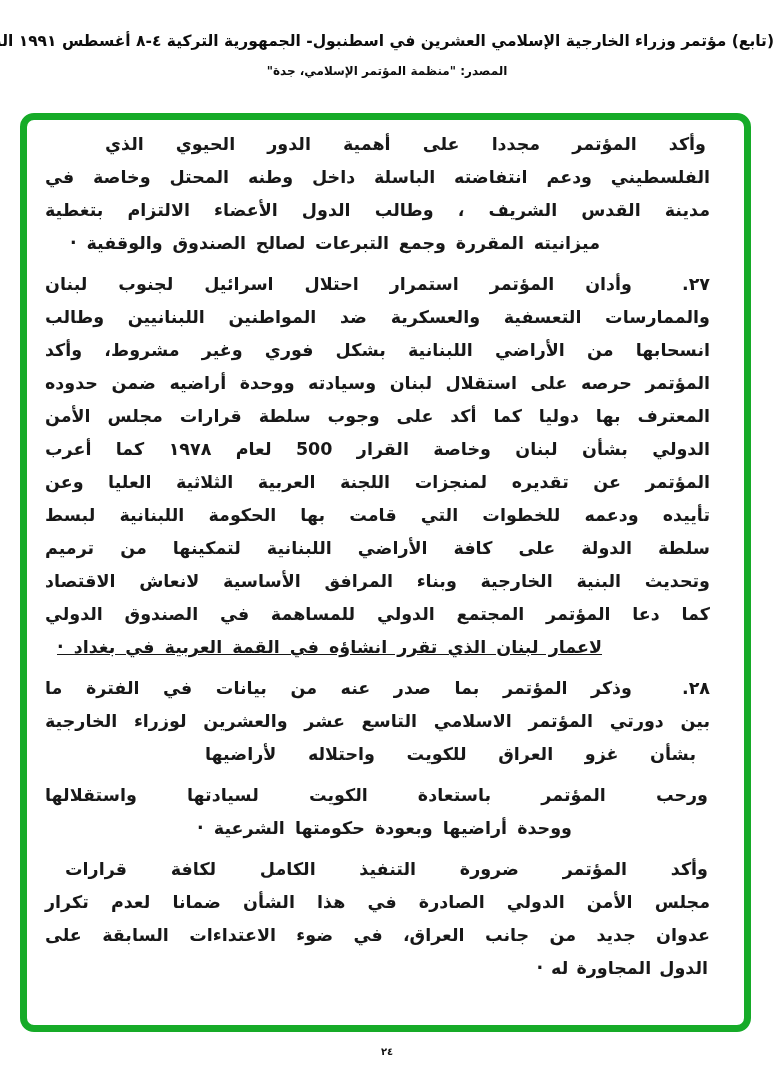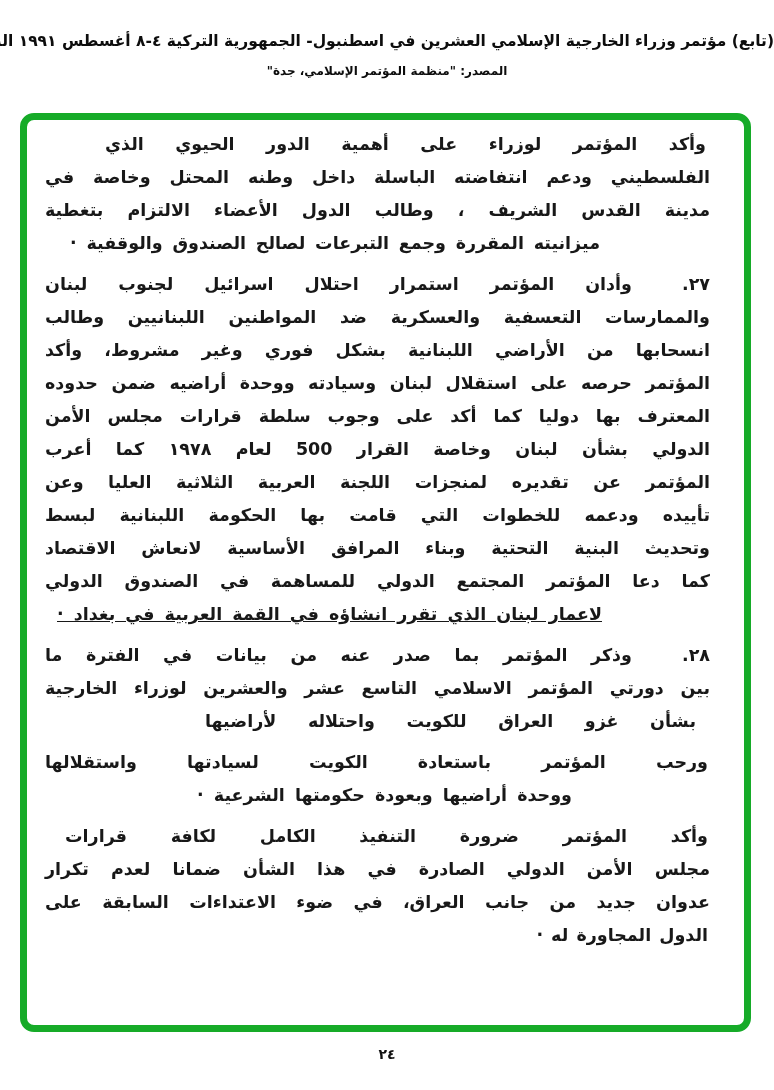--- a/index.html
+++ b/index.html
@@ -40,39 +40,39 @@
   .para{margin:0 0 8px 0;}
   .line{display:flex;height:33px;line-height:33px;overflow:visible;}
   .pnum{flex:0 0 auto;margin-left:50px;}
   .ltext{flex:1 1 auto;display:block;min-width:0;}
   .line.fill .ltext{text-align:justify;text-align-last:justify;}
   .line:not(.fill) .ltext{text-align:right;text-align-last:right;}
 
   
   .pagenum{
     position:absolute;top:1046px;left:0;right:0;
-    text-align:center;font-size:14px;font-weight:bold;color:#111;
+    text-align:center;font-size:10px;font-weight:bold;color:#111;
     letter-spacing:4px;
   }
 </style>
 </head>
 <body>
 
 <div class="page">
 
   <div class="header">
     <div class="doc-title">(تابع) مؤتمر وزراء الخارجية الإسلامي العشرين في اسطنبول- الجمهورية التركية ٤-٨ أغسطس ١٩٩١ البيان الختامي</div>
     <div class="doc-source">المصدر: "منظمة المؤتمر الإسلامي، جدة"</div>
   </div>
 
   <div class="frame">
     <div class="content" id="doc-content">
         <div class="para">
           <div class="line fill" style="padding-right: 4px; padding-left: 60px;">
-            <span class="ltext">وأكد المؤتمر لوزراء على أهمية الدور الحيوي الذي</span>
+            <span class="ltext">وأكد المؤتمر مجددا على أهمية الدور الحيوي الذي</span>
           </div>
           <div class="line fill">
             <span class="ltext">الفلسطيني ودعم انتفاضته الباسلة داخل وطنه المحتل وخاصة في</span>
           </div>
           <div class="line fill">
             <span class="ltext">مدينة القدس الشريف ، وطالب الدول الأعضاء الالتزام بتغطية</span>
           </div>
           <div class="line fill" style="padding-right: 110px; padding-left: 25px;">
             <span class="ltext">ميزانيته المقررة وجمع التبرعات لصالح الصندوق والوقفية ·</span>
           </div>
@@ -97,21 +97,24 @@
           <div class="line fill">
             <span class="ltext">الدولي بشأن لبنان وخاصة القرار 500 لعام ١٩٧٨ كما أعرب</span>
           </div>
           <div class="line fill">
             <span class="ltext">المؤتمر عن تقديره لمنجزات اللجنة العربية الثلاثية العليا وعن</span>
           </div>
           <div class="line fill">
             <span class="ltext">تأييده ودعمه للخطوات التي قامت بها الحكومة اللبنانية لبسط</span>
           </div>
           <div class="line fill">
-            <span class="ltext">وتحديث البنية التحتية وبناء المرافق الأساسية لانعاش الاقتصاد</span>
+            <span class="ltext">سلطة الدولة على كافة الأراضي اللبنانية لتمكينها من ترميم</span>
+          </div>
+          <div class="line fill">
+            <span class="ltext">وتحديث البنية الخارجية وبناء المرافق الأساسية لانعاش الاقتصاد</span>
           </div>
           <div class="line fill">
             <span class="ltext">كما دعا المؤتمر المجتمع الدولي للمساهمة في الصندوق الدولي</span>
           </div>
           <div class="line fill" style="padding-right: 108px; padding-left: 12px; text-decoration: underline;">
             <span class="ltext">لاعمار لبنان الذي تقرر انشاؤه في القمة العربية في بغداد ·</span>
           </div>
         </div>
         <div class="para">
           <div class="line fill">

